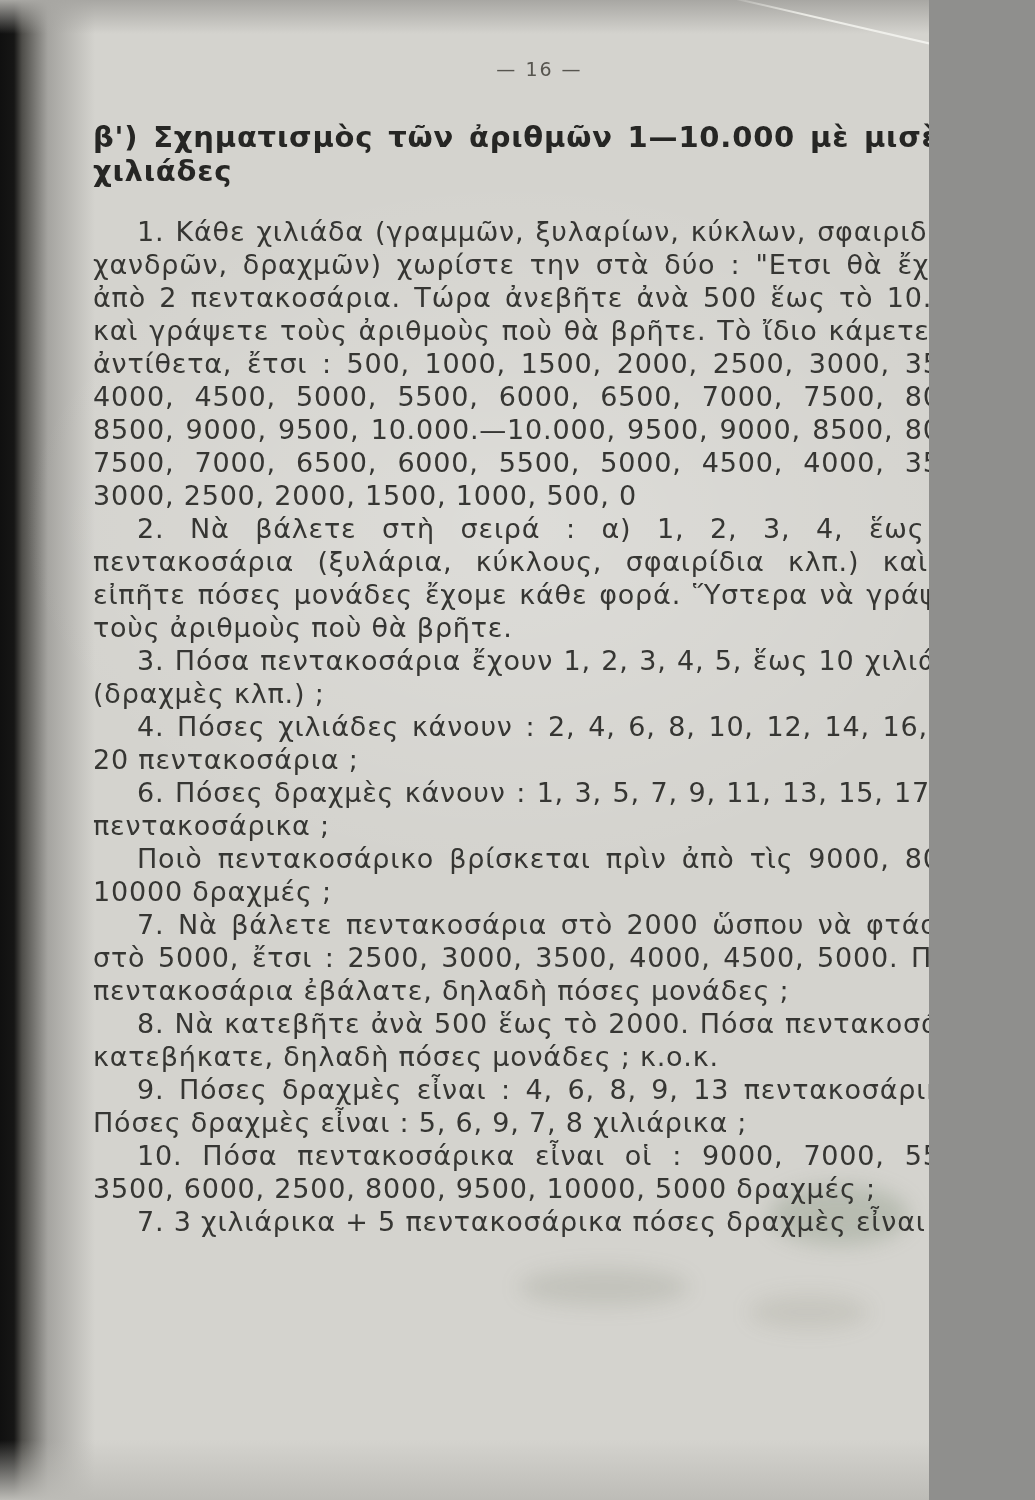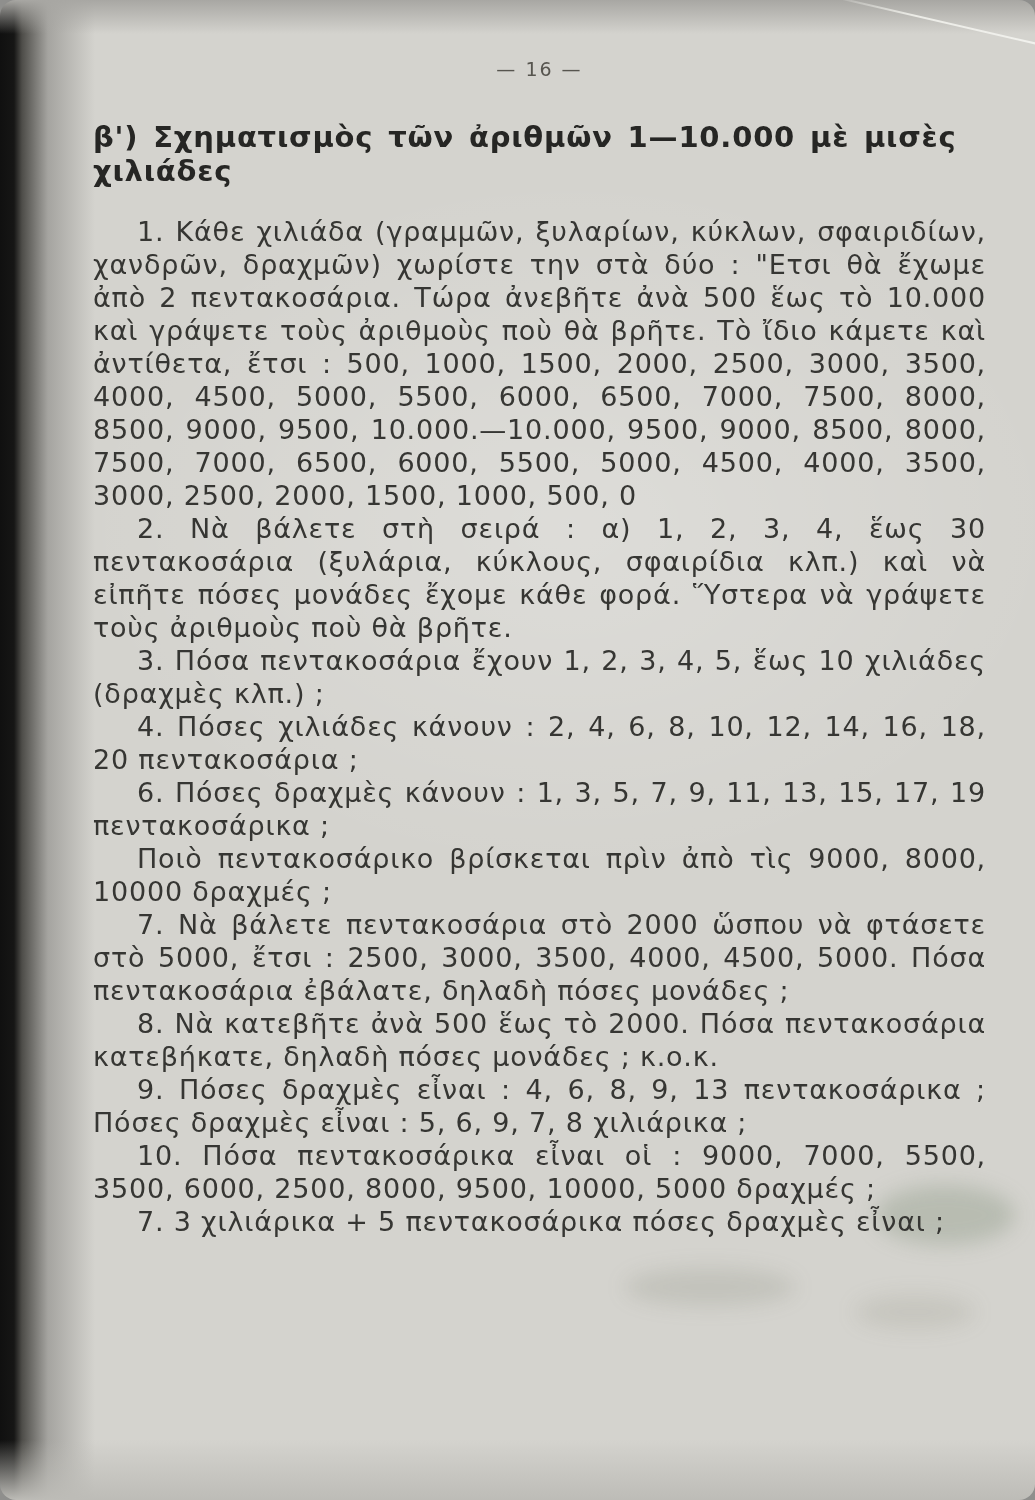--- a/index.html
+++ b/index.html
@@ -3,30 +3,29 @@
 <meta charset="utf-8">
 <style>
   html, body { margin: 0; padding: 0; }
   body {
     width: 1035px; height: 1500px;
     font-family: "DejaVu Sans", sans-serif;
     background: #8f8f8d;
   }
   .scan {
     position: relative;
-    width: 1035px; height: 1500px;
+    width: 929px; height: 1500px;
     overflow: hidden;
     background:
       radial-gradient(ellipse 700px 500px at 55% 35%, rgba(255,255,255,0.22), rgba(255,255,255,0) 70%),
       linear-gradient(180deg, #a8a7a3 0px, rgba(210,209,204,0) 34px),
       linear-gradient(0deg, #bdbcb7 0px, rgba(210,209,204,0) 60px),
       linear-gradient(90deg, #101010 0px, #161615 14px, #4e4d49 22px, #a5a4a0 48px, rgba(211,210,205,0) 95px),
       #d4d3ce;
     color: #343434;
-    border-radius: 16px;
   }
   .corner-line {
     position: absolute;
     top: 20px; right: -18px;
     width: 230px; height: 2px;
     background: linear-gradient(90deg, rgba(235,235,230,0), #ecece7 40%, #f2f2ee);
     transform: rotate(13deg);
   }
   .smudge {
     position: absolute;

